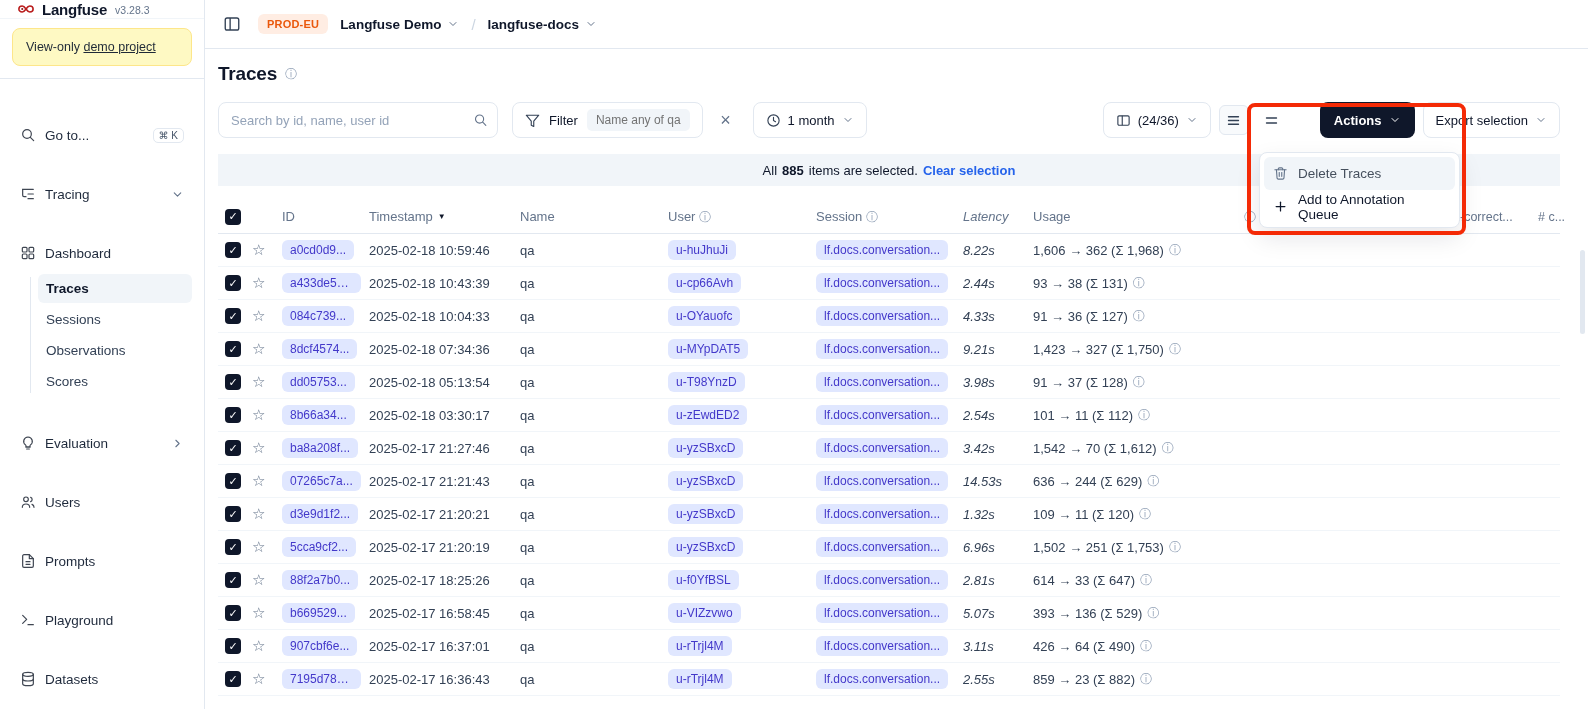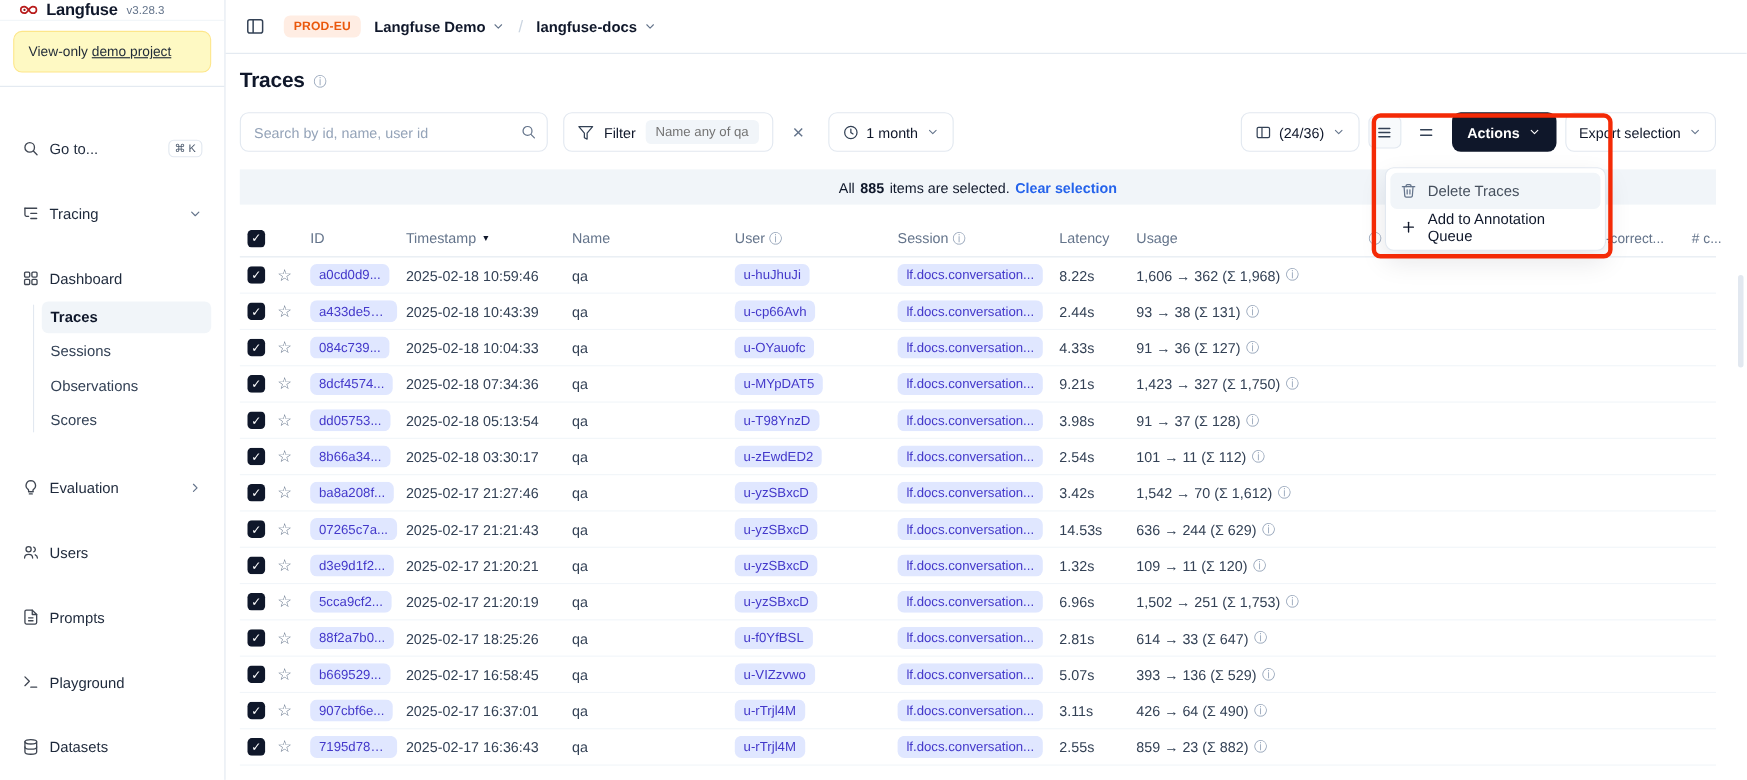--- a/index.html
+++ b/index.html
@@ -44,42 +44,42 @@
 
   .toolbar{display:flex;align-items:center;gap:14px;margin-top:17px;}
   .search-box{position:relative;width:280px;}
   .search-box input{width:100%;height:36px;border:1px solid #e2e8f0;border-radius:8px;padding:0 34px 0 12px;font-size:13px;font-family:inherit;color:#0f172a;outline:none;background:#fff;}
   .search-box input::placeholder{color:#94a3b8;}
   .search-ic{position:absolute;right:10px;top:50%;transform:translateY(-50%);color:#64748b;display:flex;cursor:pointer;}
   .filter-btn{display:flex;align-items:center;gap:9px;height:36px;padding:0 12px;border:1px solid #e2e8f0;border-radius:8px;font-size:13px;font-weight:500;background:#fff;color:#0f172a;cursor:pointer;font-family:inherit;}
   .filter-chip{background:#f1f5f9;border-radius:5px;padding:4px 9px;font-size:12px;font-weight:400;color:#737373;}
   .ghost-x{width:26px;height:26px;color:#64748b;font-size:18px;background:none;border:none;cursor:pointer;margin-left:-4px;line-height:1;}
   .outline-btn{display:flex;align-items:center;gap:7px;height:36px;padding:0 12px;border:1px solid #e2e8f0;border-radius:8px;background:#fff;font-size:13px;font-weight:500;color:#0f172a;cursor:pointer;font-family:inherit;white-space:nowrap;}
-  .primary-btn{display:flex;align-items:center;gap:7px;height:36px;padding:0 14px;border:none;border-radius:8px;background:#0f172a;color:#fff;font-size:13px;font-weight:600;cursor:pointer;font-family:inherit;}
+  .primary-btn{display:flex;align-items:center;gap:7px;height:36px;padding:0 14px;border:none;border-radius:8px;background:#0f172a;color:#fff;font-size:13px;font-weight:600;cursor:pointer;font-family:inherit;margin-left:25px;}
   .density-btn{width:30px;height:30px;border:1px solid transparent;background:none;border-radius:6px;display:flex;align-items:center;justify-content:center;color:#334155;cursor:pointer;}
   .density-btn.selected{border-color:#e2e8f0;background:#f8fafc;}
   .toolbar-right{margin-left:auto;display:flex;align-items:center;gap:8px;}
 
   .selection-banner{margin-top:16px;height:32px;background:#f1f5f9;display:flex;align-items:center;justify-content:center;gap:5px;font-size:13px;color:#0f172a;}
   .selection-banner b{font-weight:700;}
   .clear-link{color:#2563eb;font-weight:600;cursor:pointer;}
 
   
   .thead,.trow{display:flex;align-items:center;}
   .thead{height:34px;border-bottom:1px solid #e2e8f0;color:#64748b;font-size:13px;font-weight:500;margin-top:14px;}
   .trow{height:33px;border-bottom:1px solid #f1f5f9;font-size:13px;color:#334155;}
   .cell{padding:0 4px;white-space:nowrap;overflow:hidden;display:flex;align-items:center;}
   .c-check{width:30px;padding-left:7px;}
   .c-star{width:30px;}
   .c-id{width:87px;}
   .c-ts{width:151px;}
   .c-name{width:148px;}
   .c-user{width:148px;}
   .c-session{width:147px;}
-  .c-latency{width:70px;}
+  .c-latency{width:70px;font-style:italic;}
   .c-usage{width:213px;gap:5px;}
   .c-extra{flex:1;position:relative;height:100%;overflow:visible;padding:0;}
   .ph{position:absolute;top:50%;transform:translateY(-50%);white-space:nowrap;font-size:12.5px;display:flex;gap:4px;align-items:center;}
   .ph0{left:2px;}.ph1{left:152px;}.ph2{left:218px;}.ph3{left:296px;}
   .sort{font-size:8px;color:#0f172a;margin-left:5px;}
   .th{cursor:pointer;}
   .checkbox{width:16px;height:16px;border-radius:4px;background:#0f172a;color:#fff;font-size:11px;display:flex;align-items:center;justify-content:center;cursor:pointer;flex:none;}
   .star-icon{font-size:15px;color:#64748b;cursor:pointer;}
   .badge{background:#e0e7ff;color:#4338ca;font-size:12px;font-weight:500;padding:3px 8px;border-radius:6px;display:inline-block;max-width:100%;overflow:hidden;text-overflow:ellipsis;cursor:pointer;}
 

